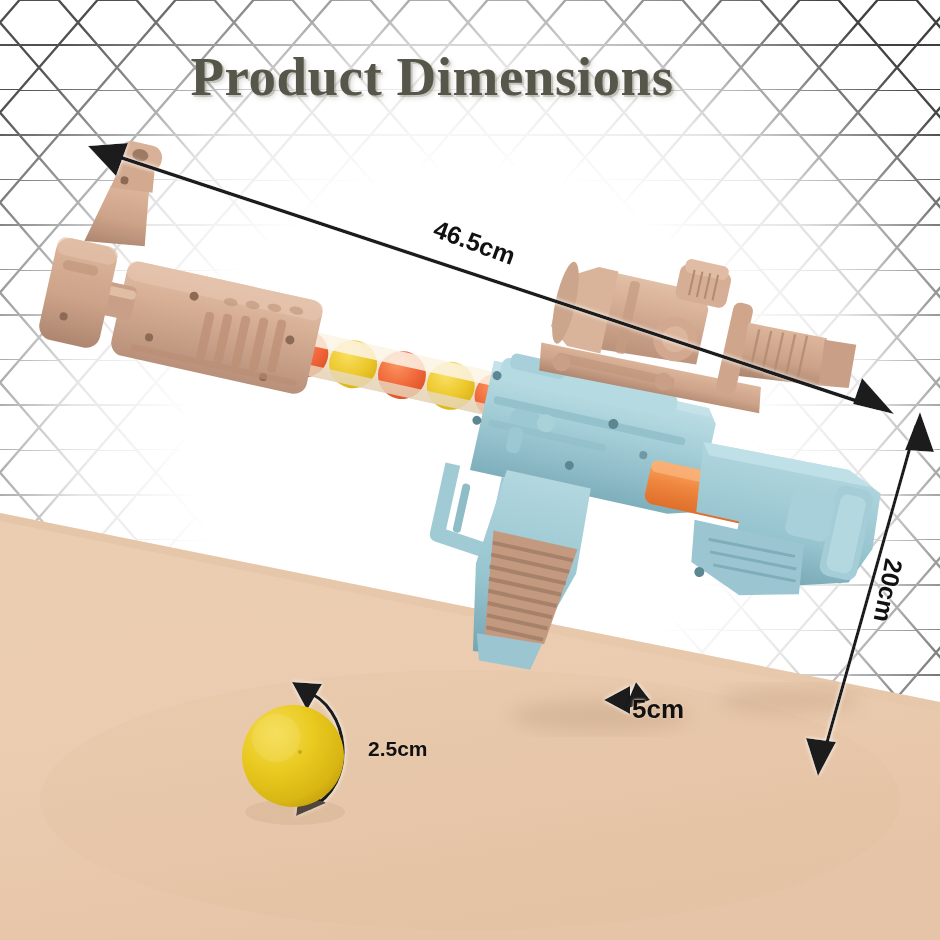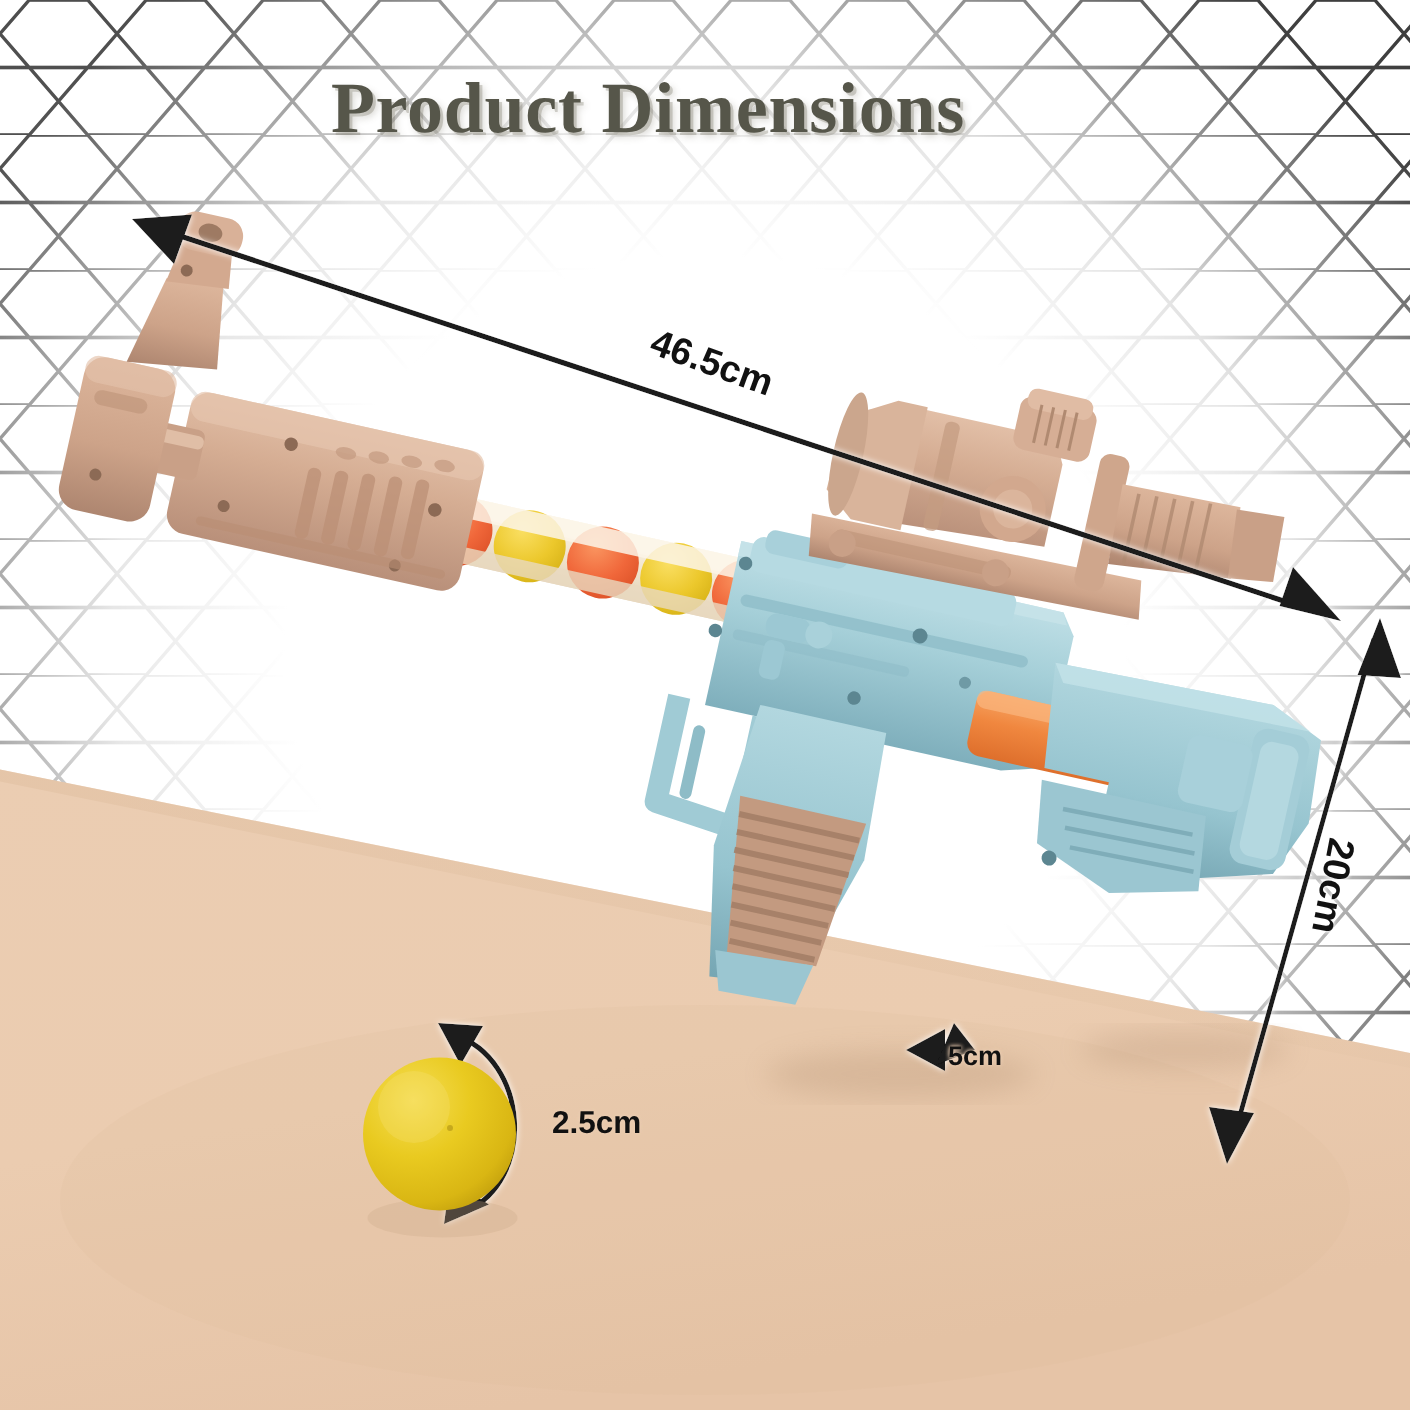--- a/index.html
+++ b/index.html
@@ -12,33 +12,33 @@
 
   
   .whitewash{position:absolute;inset:0;
      background:radial-gradient(ellipse 62% 58% at 50% 46%, #ffffff 0%, #ffffff 48%, rgba(255,255,255,0.86) 68%, rgba(255,255,255,0.35) 88%, rgba(255,255,255,0.05) 100%);}
 
   
   .table-surface{position:absolute;left:0;top:0;width:940px;height:940px;}
 
   
   .title{position:absolute;left:0;top:45px;width:804px;text-align:center;
-     font-family:"Liberation Serif",serif;font-weight:bold;font-size:48px;
+     font-family:"Liberation Serif",serif;font-weight:bold;font-size:55px;
      letter-spacing:0.5px;color:#56564a;
      text-shadow:2px 2px 0 rgba(120,115,100,0.30), 3px 3px 5px rgba(90,85,70,0.22);
      padding-left:60px;box-sizing:border-box;}
 
   
   .dimlabel{position:absolute;font-family:"Liberation Sans",sans-serif;font-weight:bold;color:#111;
      white-space:nowrap;}
   .lbl-length{left:432px;top:228px;font-size:25px;transform:rotate(20deg);
      text-shadow:0 0 3px #fff,0 0 3px #fff,1px 1px 2px #fff;}
   .lbl-height{left:856px;top:576px;font-size:25px;transform:rotate(101deg);
      text-shadow:0 0 3px #fff,0 0 3px #fff;}
-  .lbl-width{left:632px;top:694px;font-size:18px;
+  .lbl-width{left:632px;top:694px;font-size:26px;
      text-shadow:0 0 3px #ebcdb2,0 0 3px #ebcdb2;}
   .lbl-ball{left:368px;top:737px;font-size:21px;
      text-shadow:0 0 3px #ebcdb2,0 0 3px #ebcdb2;}
 
   
   .arrows{position:absolute;inset:0;width:940px;height:940px;}
 
   
   .gun{position:absolute;left:0;top:0;width:940px;height:940px;}
 </style>

